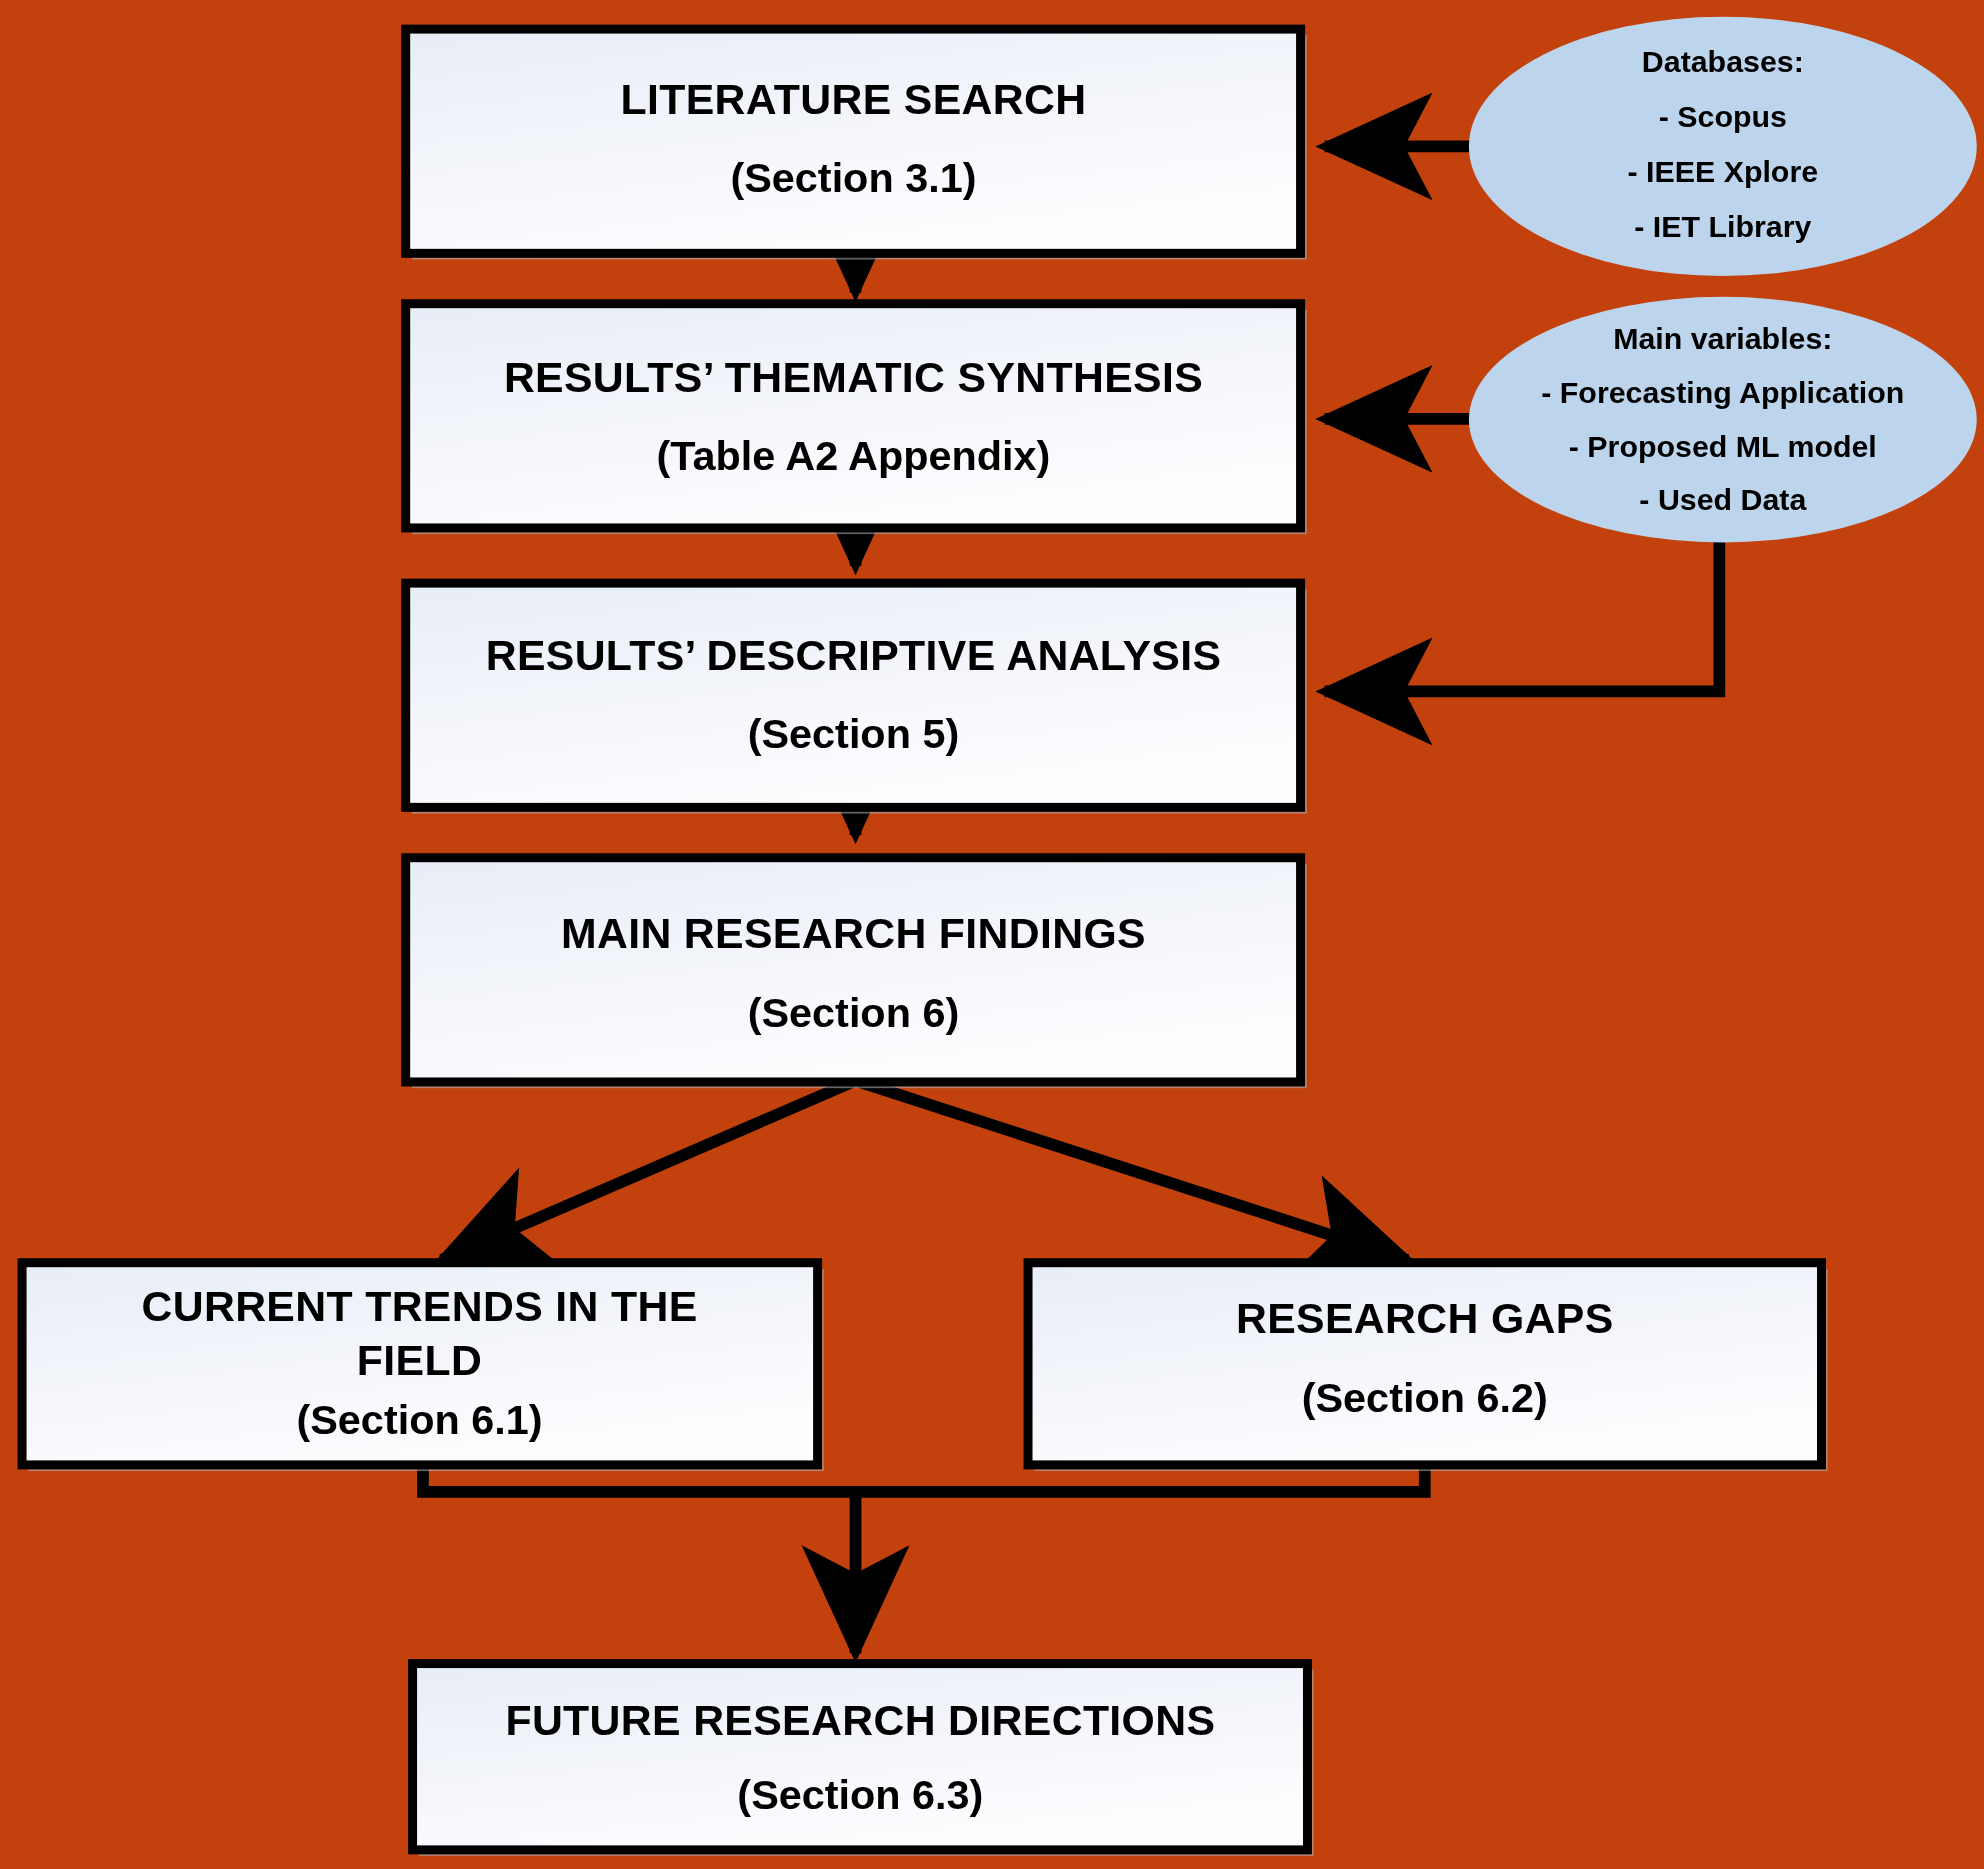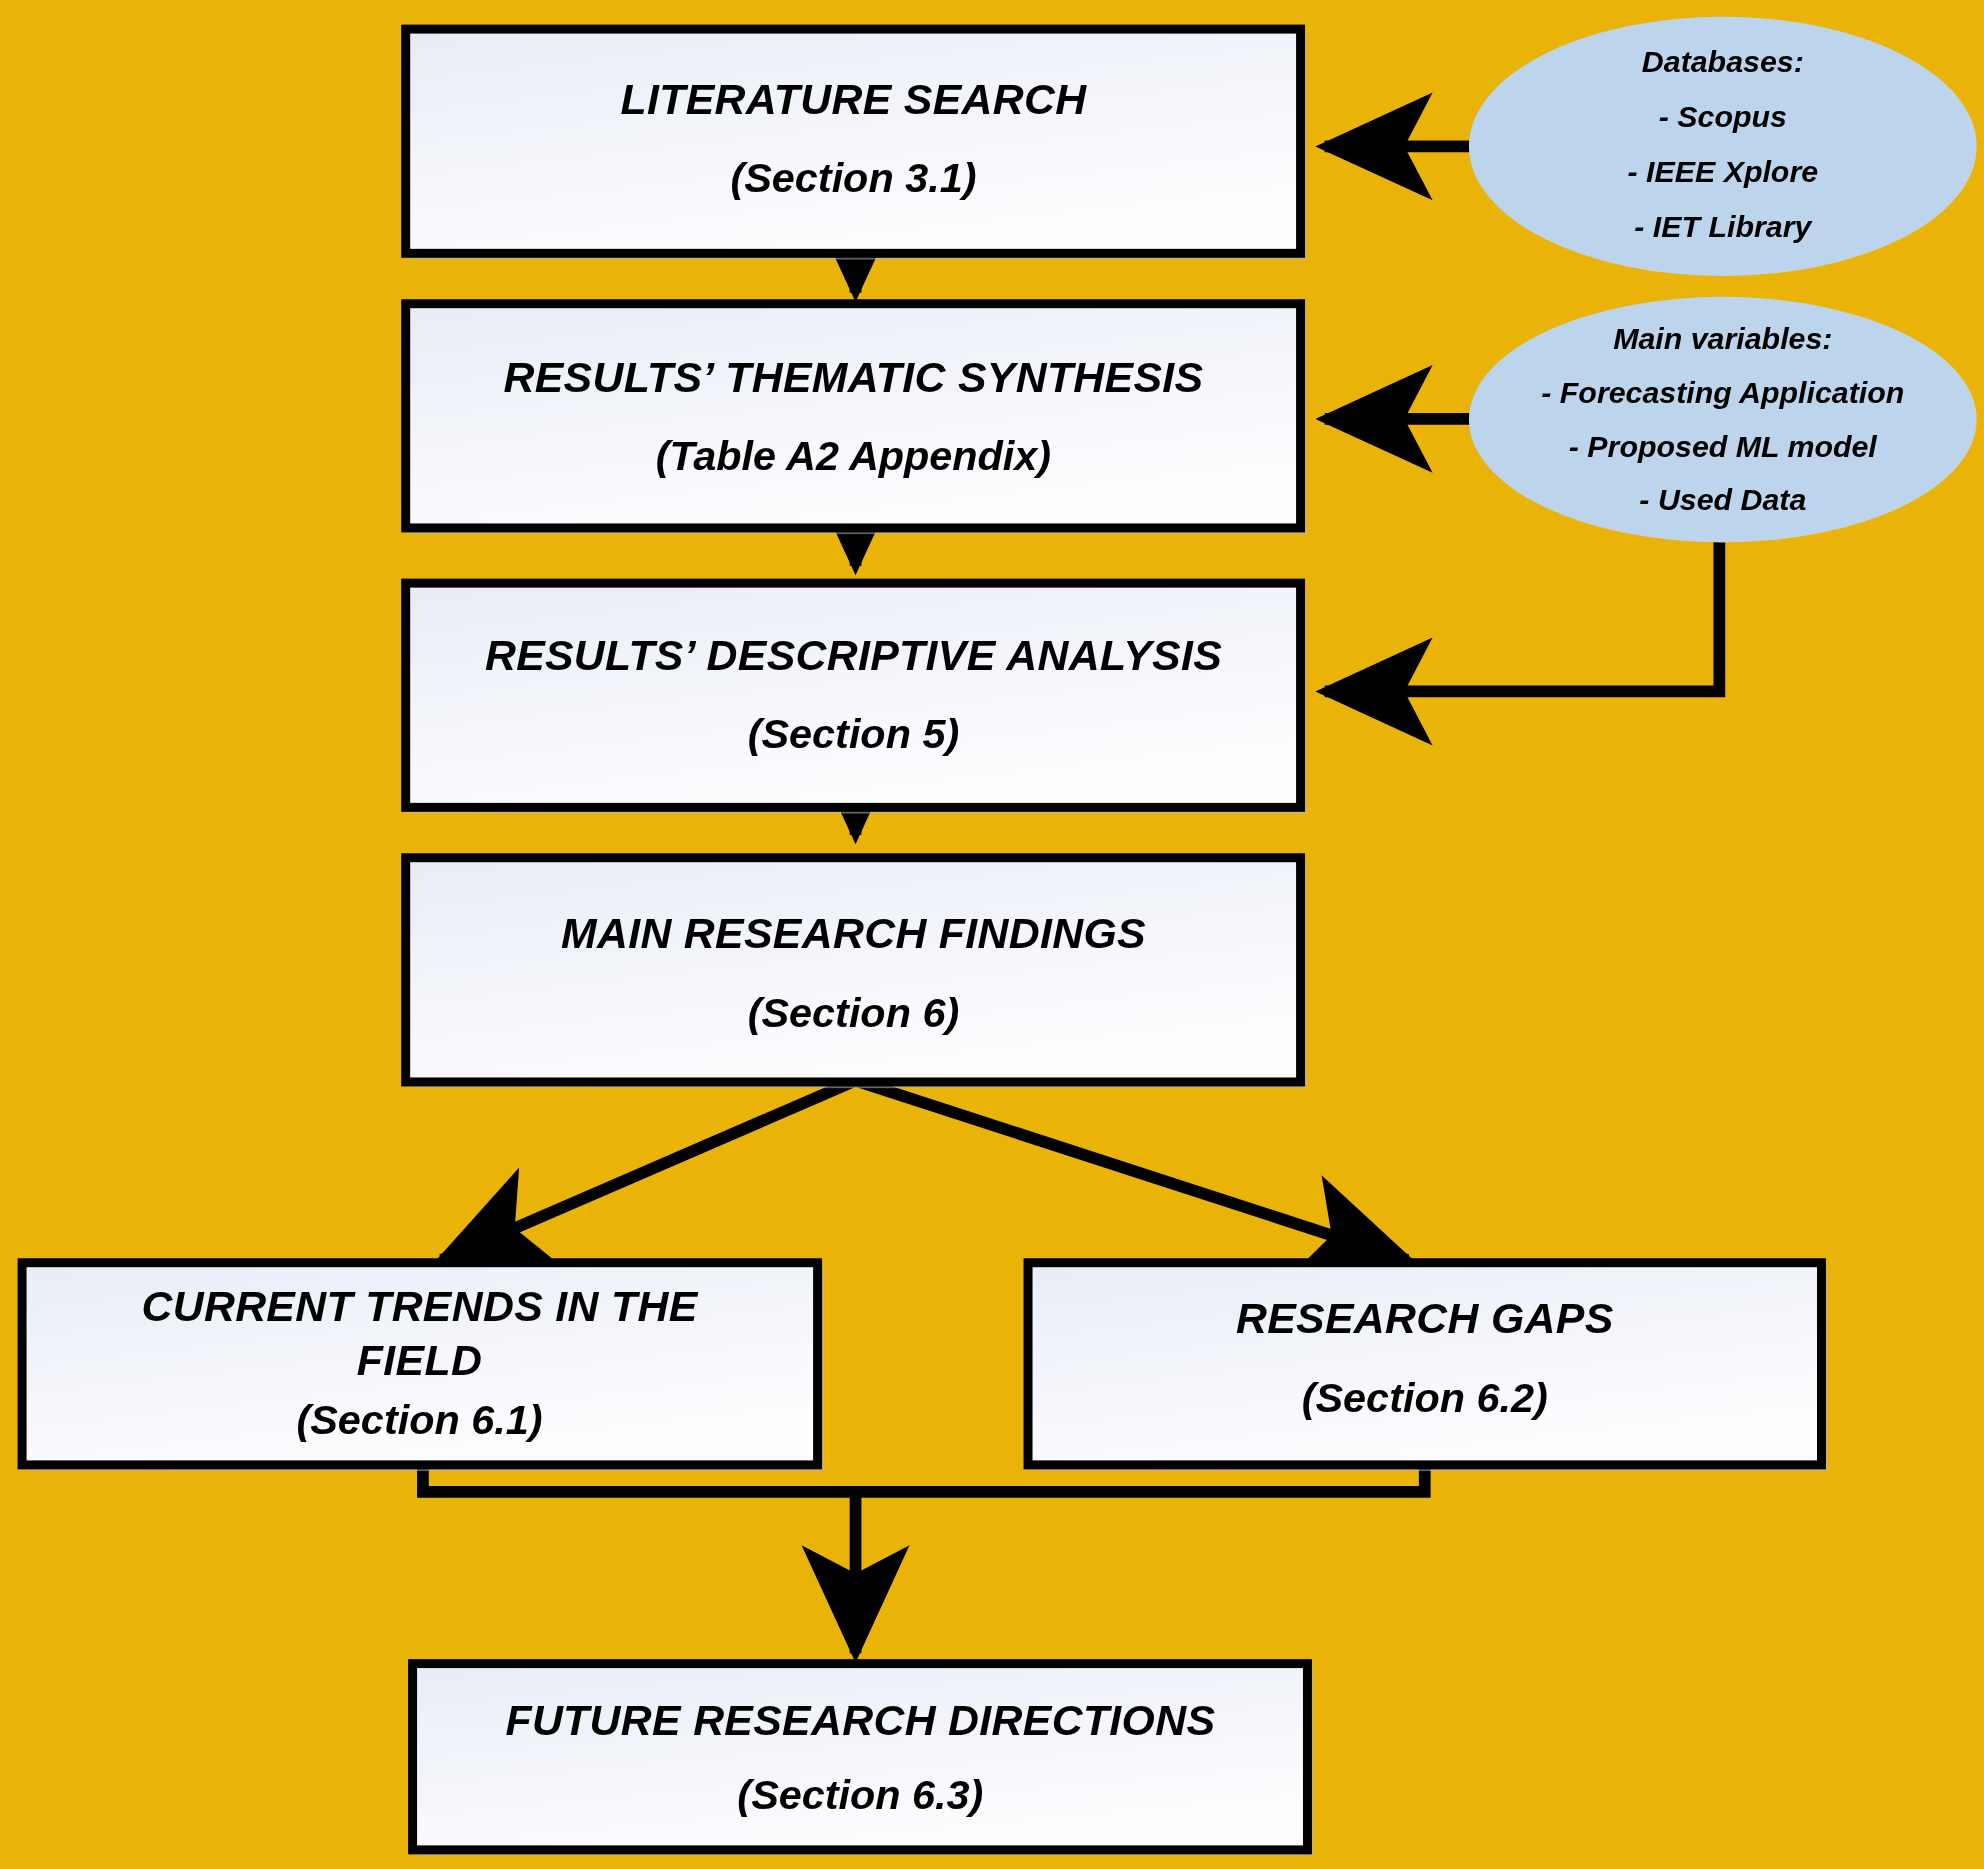--- a/index.html
+++ b/index.html
@@ -4,24 +4,23 @@
 <style>
   html, body {
     margin: 0;
     padding: 0;
     background: #ffffff;
   }
   #root {
     position: relative;
     width: 1985px;
     height: 1870px;
-    background: #eab308;
+    background: #c2410c;
     overflow: hidden;
     font-family: "Liberation Sans", sans-serif;
-    font-style: italic;
   }
   svg.canvas {
     position: absolute;
     top: 0;
     left: 0;
     width: 1985px;
     height: 1870px;
     display: block;
   }
   .box-text, .ellipse-text {

